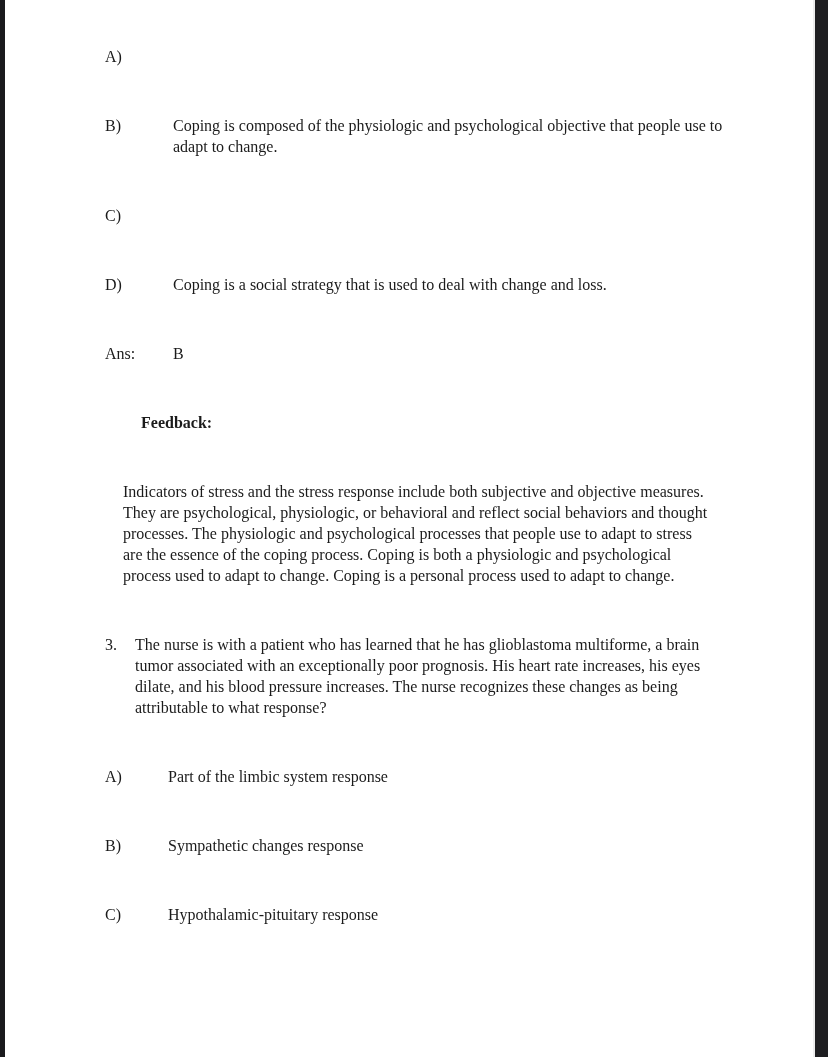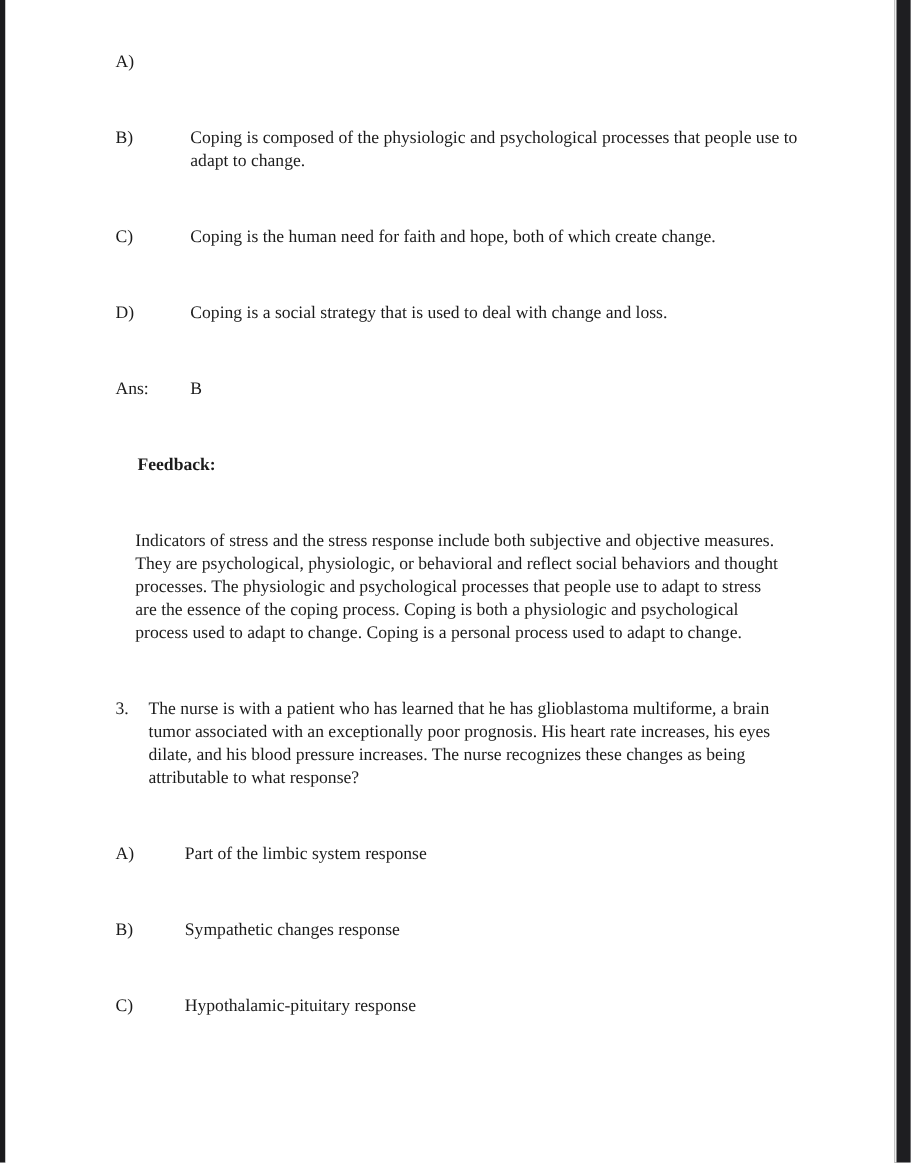--- a/index.html
+++ b/index.html
@@ -39,21 +39,21 @@
   }
   .option-row.narrow-label { grid-template-columns: 63px 1fr; }
   .option-text { max-width: 560px; }
   .answer-row {
     display: grid;
     grid-template-columns: 68px 1fr;
     margin-top: 40px;
   }
   .feedback-heading {
     font-weight: bold;
-    margin-left: 20px;
+    margin-left: 36px;
   }
   .feedback-paragraph {
     margin-left: 18px;
     max-width: 585px;
   }
   .question-row {
     display: grid;
     grid-template-columns: 30px 1fr;
   }
   .question-text { max-width: 600px; }
@@ -64,26 +64,25 @@
 <div class="edge-left"></div>
 
 <div class="page">
 
   <div class="block option-row">
     <span>A)</span>
   </div>
 
   <div class="block option-row">
     <span>B)</span>
-    <span class="option-text">Coping is composed of the physiologic and psychological processes that people use to adapt to change.</span>
+    <span class="option-text">Coping is composed of the physiologic and psychological objective that people use to adapt to change.</span>
   </div>
 
   <div class="block option-row">
     <span>C)</span>
-    <span class="option-text">Coping is the human need for faith and hope, both of which create change.</span>
   </div>
 
   <div class="block option-row">
     <span>D)</span>
     <span class="option-text">Coping is a social strategy that is used to deal with change and loss.</span>
   </div>
 
   <div class="block answer-row">
     <span>Ans:</span>
     <span>B</span>

